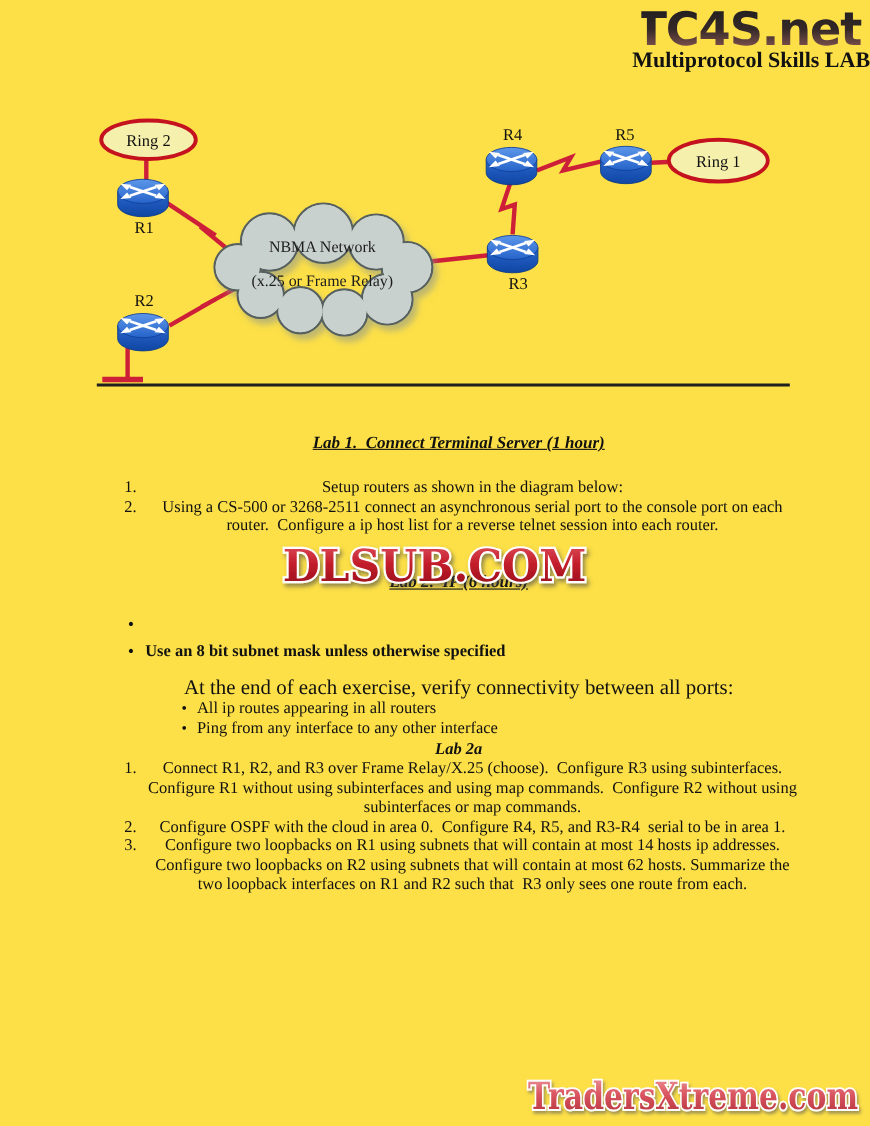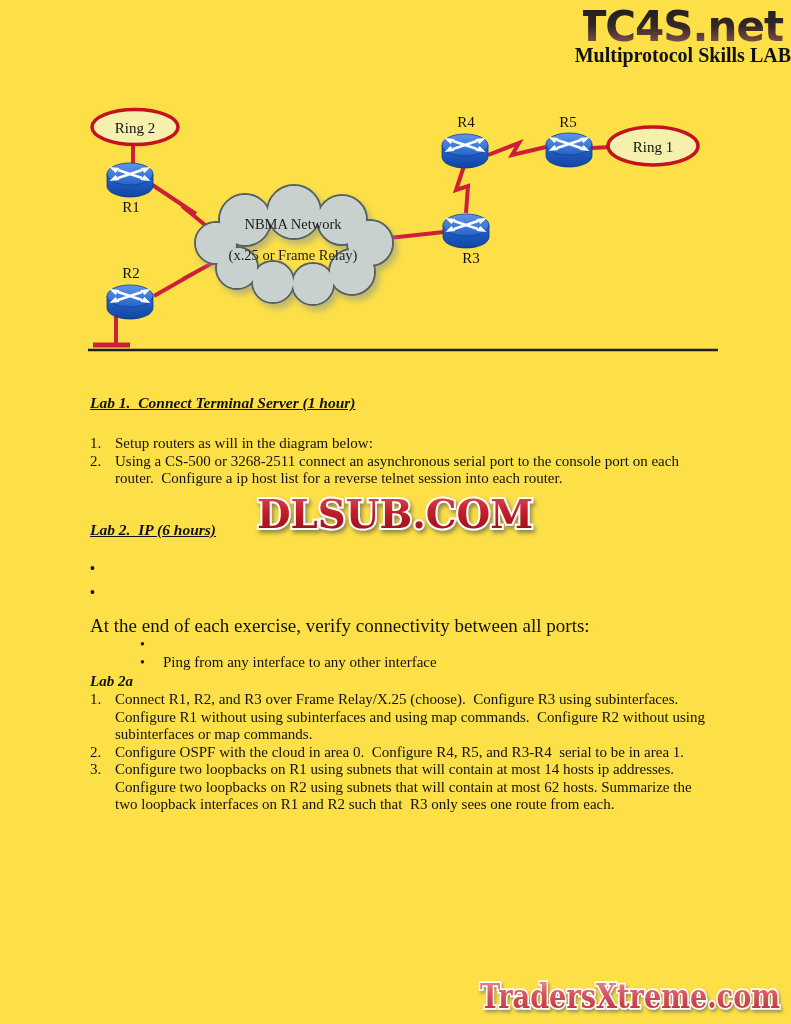--- a/index.html
+++ b/index.html
@@ -20,21 +20,21 @@
     position:absolute; top:44px; left:0; width:100%;
     text-align:right;
     font-size:20px; font-weight:bold;
     white-space:pre-wrap;
   }
   
   .diagram-svg { position:absolute; top:0; left:0; width:791px; height:370px; }
   .svg-label { font-family:"Liberation Serif", serif; font-size:15px; fill:#111; }
   .cloud-label { font-family:"Liberation Serif", serif; font-size:14.5px; fill:#1c1c1c; }
   
-  .abs { position:absolute; left:90px; width:622px; }
+  .abs { position:absolute; left:106px; width:622px;text-align:center; }
   .lab-heading {
     font-size:15.5px; font-weight:bold; font-style:italic;
     text-decoration:underline;
     white-space:pre-wrap;
   }
   .body-text { font-size:19px; line-height:17.5px; white-space:pre-wrap; }
   .num-list .num-item { display:flex; font-size:15px; line-height:17.5px; }
   .num-list .num { width:25px; flex:0 0 25px; }
   .num-list .txt { flex:1; white-space:pre-wrap; }
   .bullet-row { display:flex; font-size:15px; line-height:17.5px; margin-bottom:6.5px; }
@@ -152,44 +152,46 @@
     <text class="svg-label" x="471" y="263" text-anchor="middle">R3</text>
     <text class="svg-label" x="466" y="127" text-anchor="middle">R4</text>
     <text class="svg-label" x="568" y="127" text-anchor="middle">R5</text>
   </svg>
 
   <div class="abs lab-heading" style="top:394px;">Lab 1.  Connect Terminal Server (1 hour)</div>
 
   <div class="abs num-list" style="top:435px;">
     <div class="num-item">
       <span class="num">1.</span>
-      <span class="txt">Setup routers as will in the diagram below:</span>
+      <span class="txt">Setup routers as shown in the diagram below:</span>
     </div>
     <div class="num-item">
       <span class="num">2.</span>
       <span class="txt">Using a CS-500 or 3268-2511 connect an asynchronous serial port to the console port on each router.  Configure a ip host list for a reverse telnet session into each router.</span>
     </div>
   </div>
 
   <div class="abs lab-heading" style="top:521px;">Lab 2.  IP (6 hours)</div>
 
   <div class="abs" style="top:560px;">
     <div class="bullet-row bold-row">
       <span class="glyph">•</span>
     </div>
     <div class="bullet-row bold-row">
       <span class="glyph">•</span>
+      <span class="txt">Use an 8 bit subnet mask unless otherwise specified</span>
     </div>
   </div>
 
   <div class="abs body-text" style="top:617px;">At the end of each exercise, verify connectivity between all ports:</div>
 
   <div class="abs" style="top:636px;">
     <div class="bullet-row sub">
       <span class="glyph">•</span>
+      <span class="txt">All ip routes appearing in all routers</span>
     </div>
     <div class="bullet-row sub">
       <span class="glyph">•</span>
       <span class="txt">Ping from any interface to any other interface</span>
     </div>
   </div>
 
   <div class="abs sub-heading" style="top:673px;">Lab 2a</div>
 
   <div class="abs num-list" style="top:691px;">

